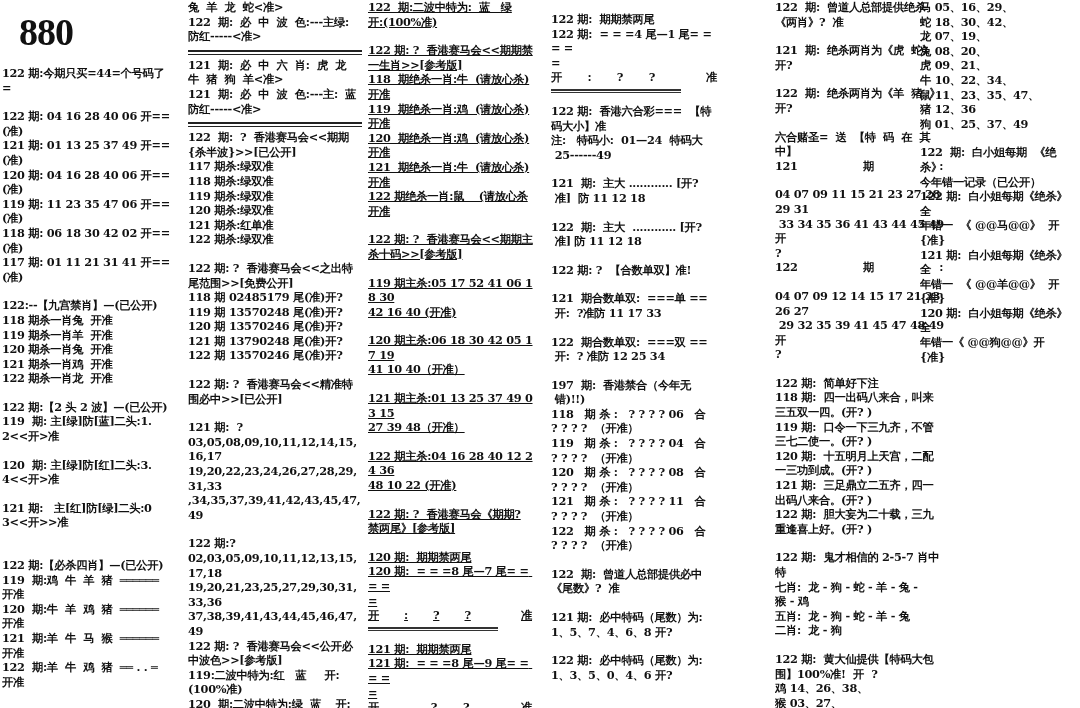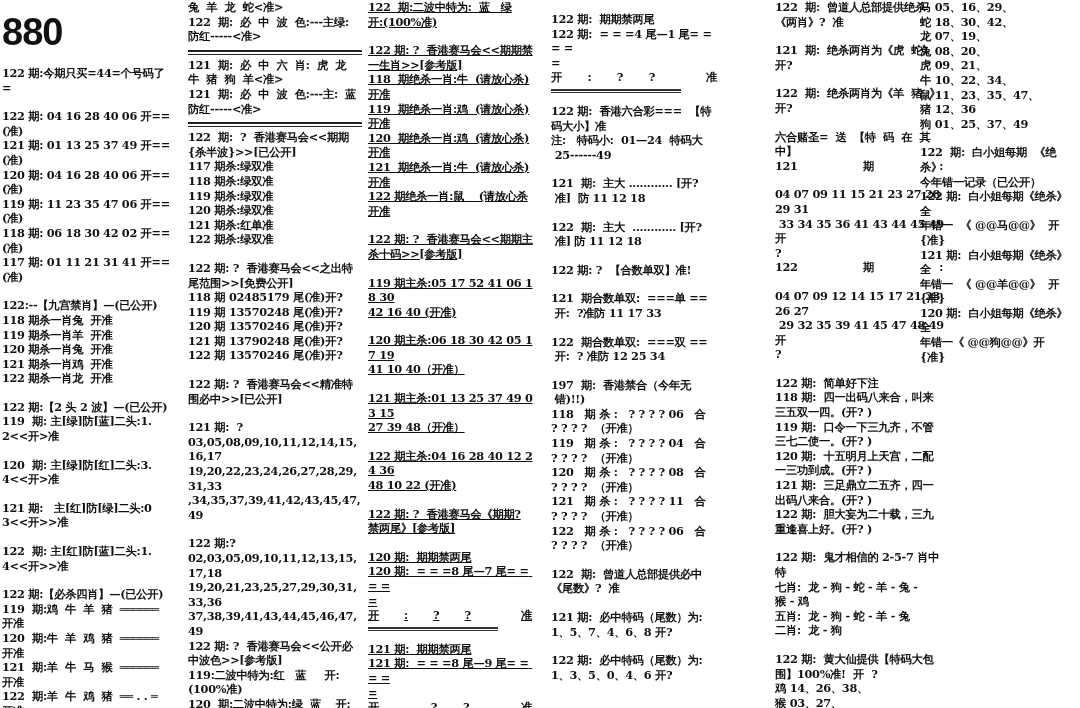--- a/index.html
+++ b/index.html
@@ -17,23 +17,23 @@
   .c1 { left: 2px;   width: 176px; }
   .c2 { left: 188px; width: 174px; }
   .c3 { left: 368px; width: 168px; text-decoration: underline; }
   .c4 { left: 551px; width: 170px; margin-top: 12px; }
   .c5 { left: 735px; width: 172px; margin-left: 40px; }
   .c6 { left: 920px; width: 158px; }
   .line { white-space: pre-wrap; word-break: break-all; }
   .gap { height: 14px; }
   .gap-s { height: 7px; }
   .logo {
-    font-family: Liberation Sans, sans-serif;
+    font-family: Liberation Serif, serif;
     font-size: 38px; font-weight: bold; line-height: 44px; letter-spacing: -1px;
-    margin-top: 10px; margin-bottom: 12px;
+    margin-top: 10px; margin-bottom: 12px; margin-left: 17px;
   }
   .dbl-rule {
     border-top: 2px solid #222; border-bottom: 1px solid #222;
     height: 2px; margin: 6px 0 3px 0;
   }
   .dbl-rule-short {
     border-top: 2px solid #333; border-bottom: 1px solid #333;
     height: 1px; margin: 4px 8px 4px 0; width: 130px;
   }
   .spread { display: flex; justify-content: space-between; padding-right: 4px; }
@@ -76,24 +76,20 @@
       <div>
         <div class="line">120  期: 主[绿]防[红]二头:3.</div>
         <div class="line">4&lt;&lt;开&gt;准</div>
       </div>
       <div class="gap"></div>
       <div>
         <div class="line">121 期:   主[红]防[绿]二头:0</div>
         <div class="line">3&lt;&lt;开&gt;&gt;准</div>
       </div>
       <div class="gap"></div>
-      <div>
-        <div class="line">122  期: 主[红]防[蓝]二头:1.</div>
-        <div class="line">4&lt;&lt;开&gt;&gt;准</div>
-      </div>
       <div class="gap"></div>
       <div>
         <div class="line">122 期:【必杀四肖】—(已公开)</div>
         <div class="line">119  期:鸡  牛  羊  猪  ══════</div>
         <div class="line">开准</div>
         <div class="line">120  期:牛  羊  鸡  猪  ══════</div>
         <div class="line">开准</div>
         <div class="line">121  期:羊  牛  马  猴  ══════</div>
         <div class="line">开准</div>
         <div class="line">122  期:羊  牛  鸡  猪  ══ . . ═</div>

